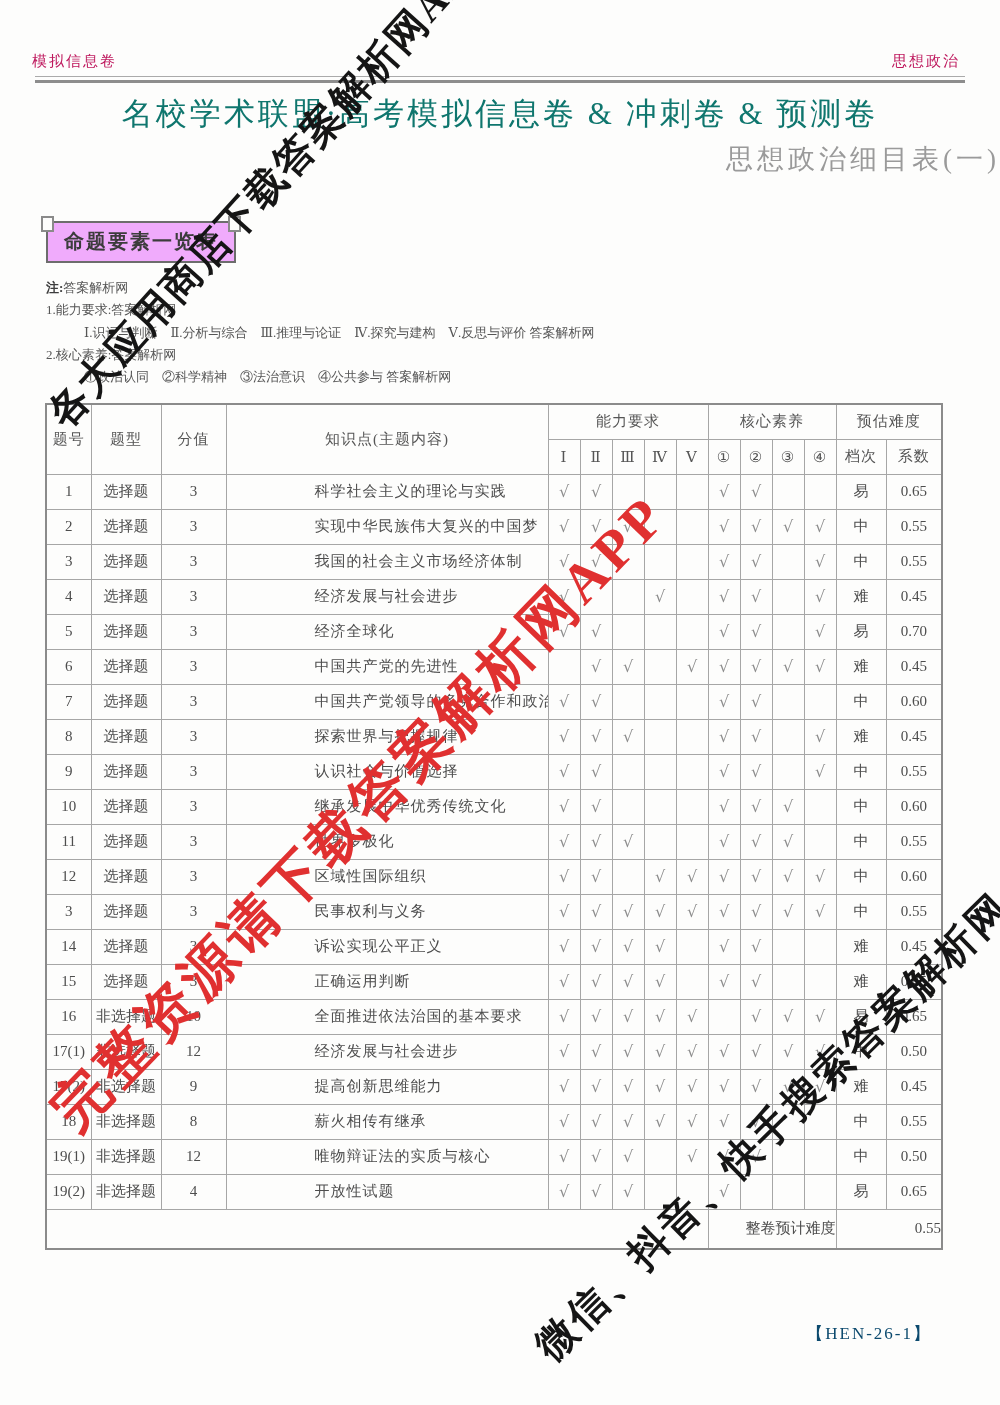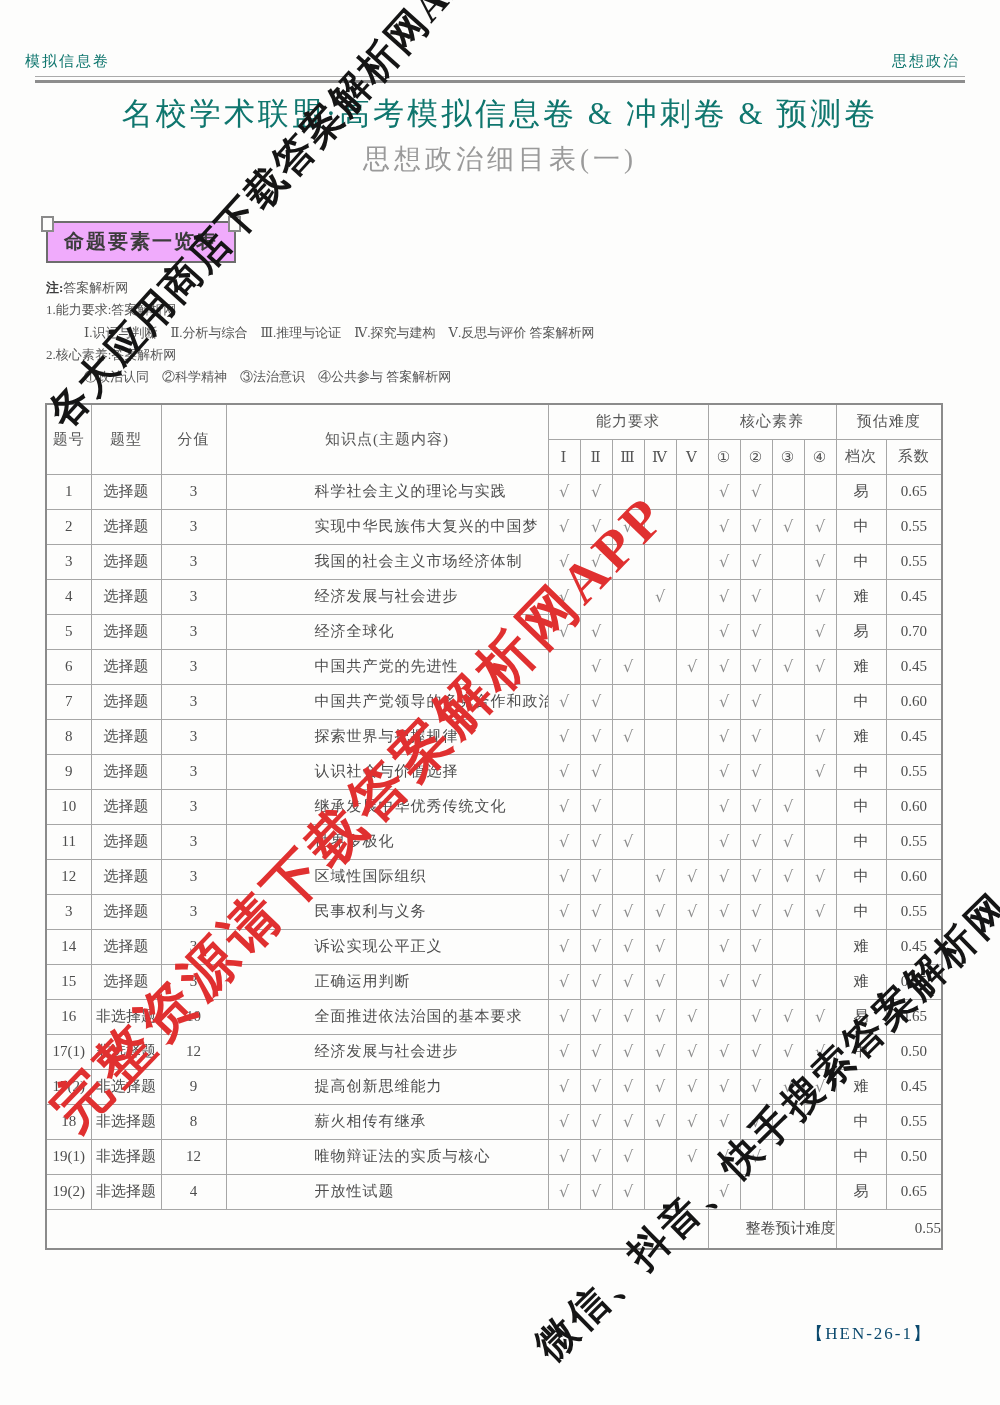--- a/index.html
+++ b/index.html
@@ -3,28 +3,28 @@
 <meta charset="utf-8">
 <style>
   html,body{margin:0;padding:0;background:#e9e9e9;}
   .page{
     position:relative; width:1000px; height:1405px; margin:0 auto;
     background:#fdfdfc; overflow:hidden;
     font-family:"Liberation Serif","DejaVu Serif",serif;
     color:#4a4a4a;
   }
   
-  .runhead{display:flex; justify-content:space-between; padding:52px 40px 0 25px;
-    font-size:15px; color:#0f766e; letter-spacing:2px;}
+  .runhead{display:flex; justify-content:space-between; padding:52px 40px 0 32px;
+    font-size:15px; color:#be185d; letter-spacing:2px;}
   .rule{margin:5px 35px 0 35px; height:3px;
     border-top:1px solid #aaa; border-bottom:3px solid #8d8d8d;}
   
   .title1{margin-top:10px; text-align:center; font-size:31px; color:#0f766e;
     letter-spacing:3px; white-space:nowrap;}
-  .title2{margin-top:6px; text-align:center; font-size:27px; color:#9a9a9a;
+  .title2{margin-top:6px; text-align:right; font-size:27px; color:#9a9a9a;
     letter-spacing:4px;}
   
   .banner-wrap{margin:44px 0 0 46px;}
   .banner{display:inline-block; position:relative; border:2px solid #6d6d6d;
     padding:5px 16px 6px 16px; font-size:20px; font-weight:bold; color:#3c3c3c;
     letter-spacing:2px; background:#f0abfc;}
   .banner:before,.banner:after{content:""; position:absolute; width:9px; height:12px;
     border:2px solid #8a8a8a; background:#fdfdfc; top:-7px;}
   .banner:before{left:-7px;} .banner:after{right:-7px;}
   

